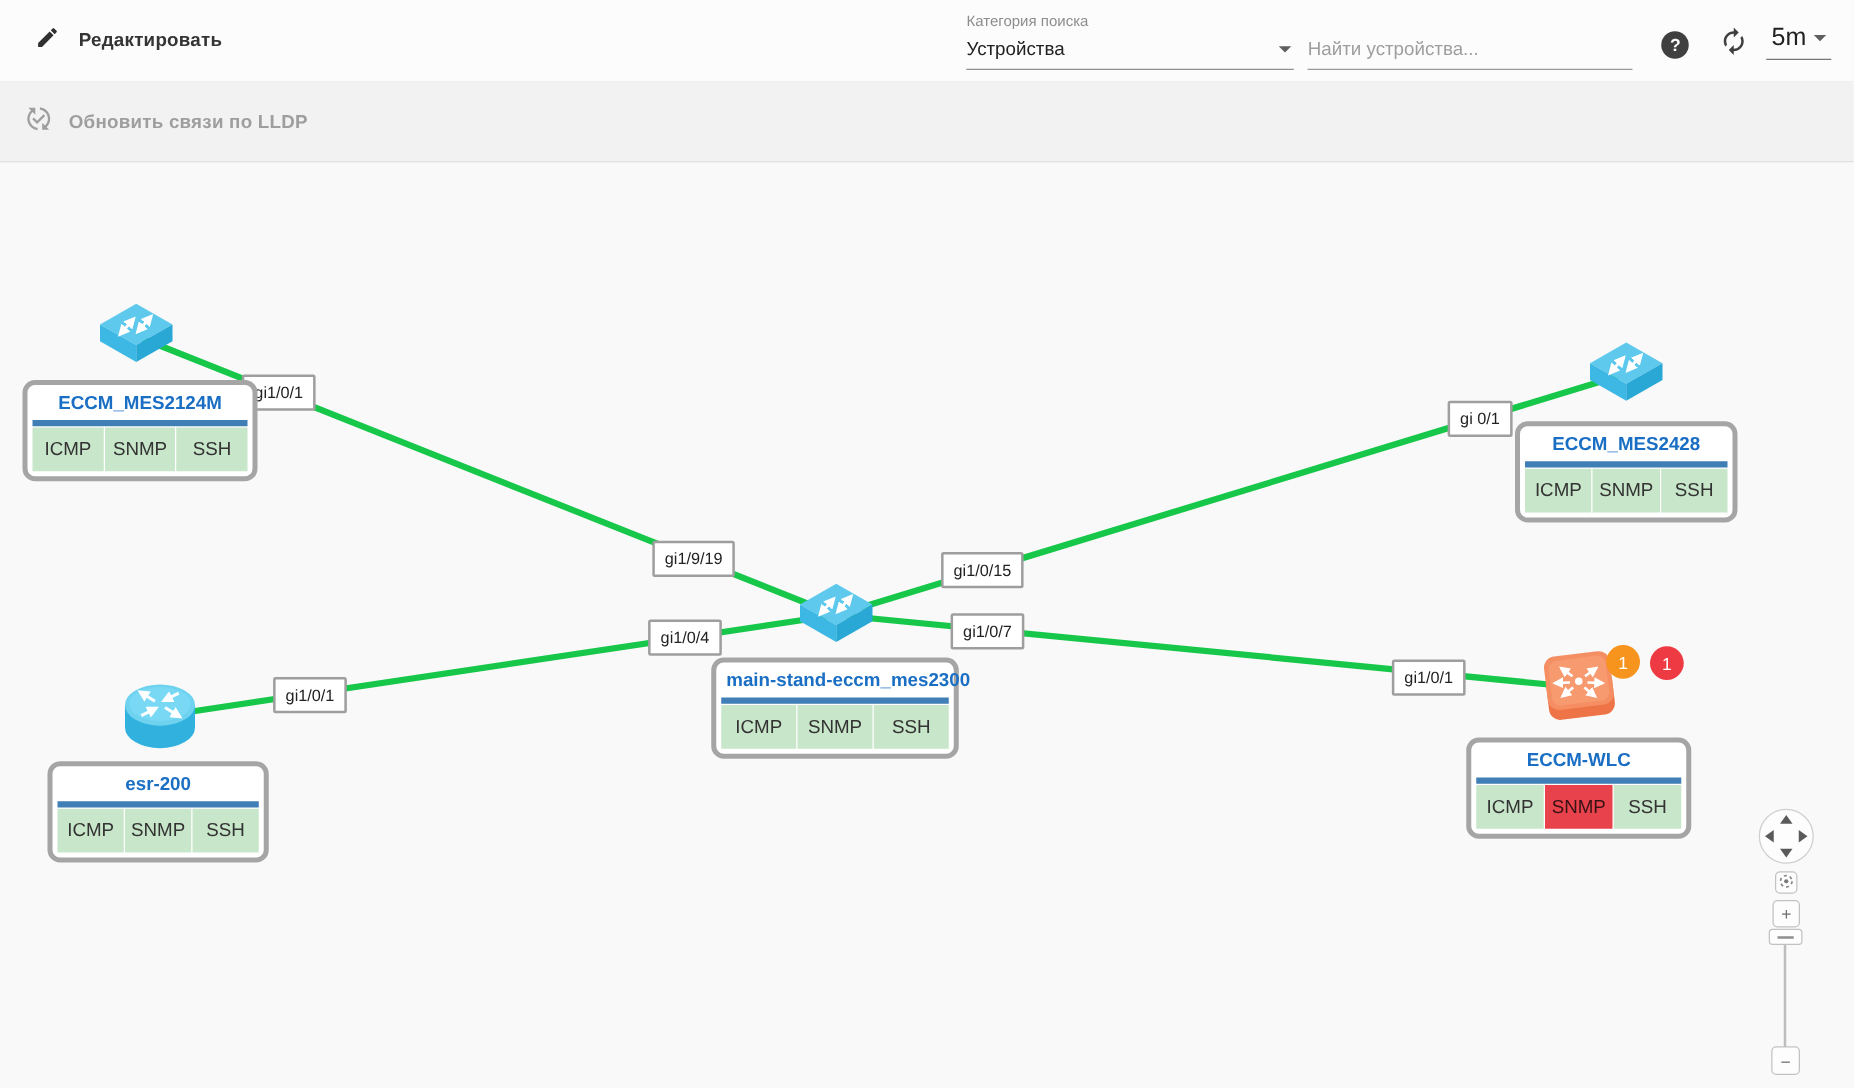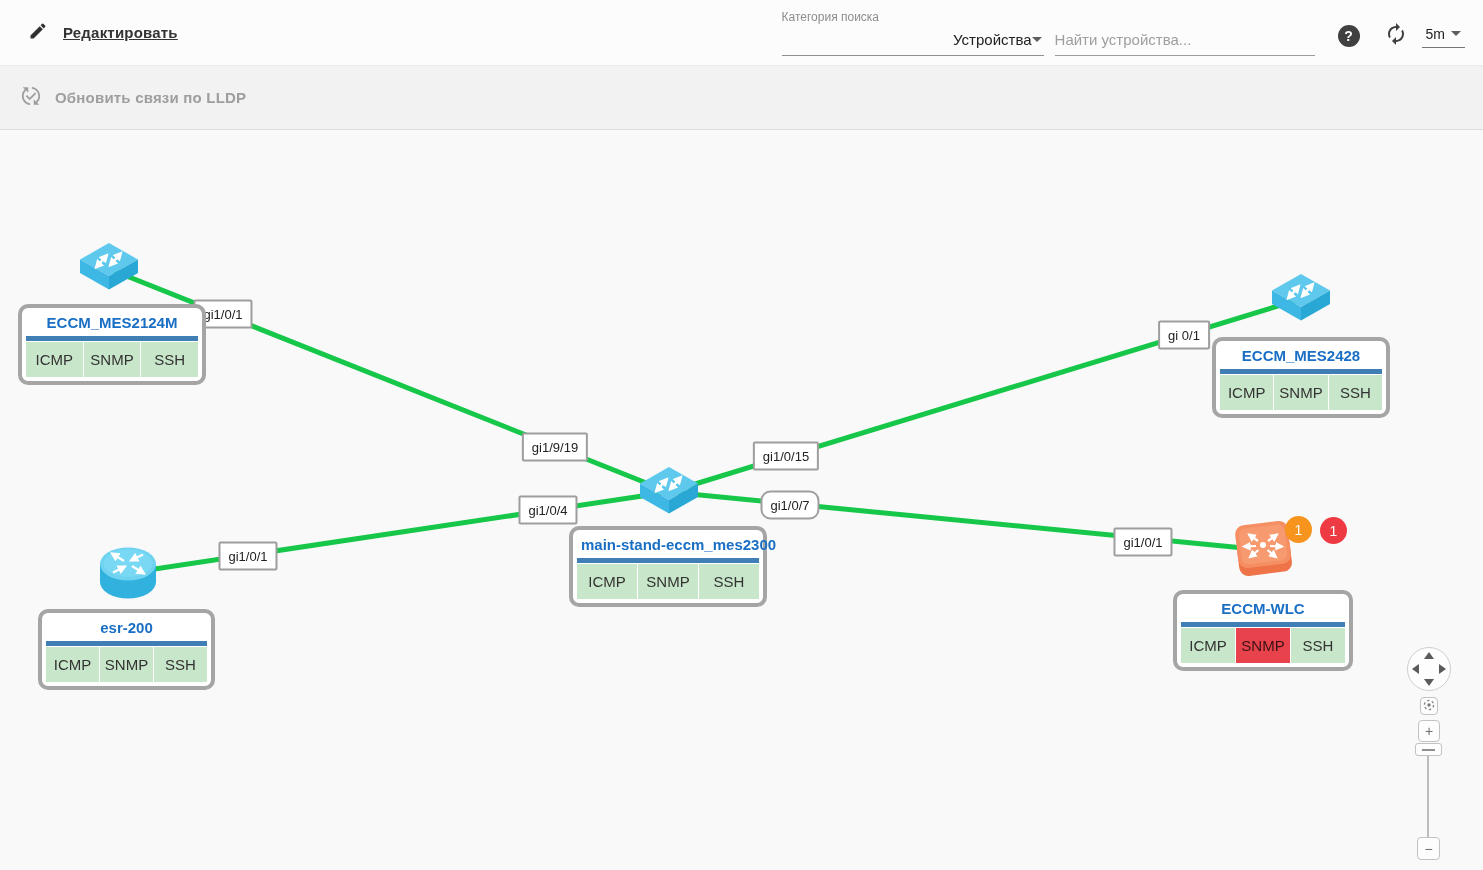--- a/index.html
+++ b/index.html
@@ -11,50 +11,50 @@
   }
   .app { width:1483px; height:870px; display:flex; flex-direction:column; }
 
   
   .toolbar {
     height:66px; background:#fcfcfc; border-bottom:1px solid #ececec;
     display:flex; align-items:center; padding:0 16px; flex-shrink:0;
   }
   .edit-btn { display:flex; align-items:center; gap:15px; padding:8px 12px; cursor:pointer; }
   .edit-btn svg { width:20px; height:20px; }
-  .edit-label { font-size:15px; font-weight:bold; color:#343434; letter-spacing:.2px;text-decoration:underline; }
+  .edit-label { font-size:15px; font-weight:bold; color:#343434; letter-spacing:.2px; }
 
   .toolbar-right { margin-left:auto; display:flex; align-items:flex-end; }
   .category-field { width:262px; margin-right:11px; display:flex; flex-direction:column; }
   .category-label { font-size:12px; color:#8d8d8d; margin-bottom:7px; }
   .category-value-row {
     display:flex; align-items:center; border-bottom:1px solid #8f8f8f; padding-bottom:7px;
   }
-  .category-value { font-size:15px; color:#212121; flex:1;text-align:right; }
+  .category-value { font-size:15px; color:#212121; flex:1; }
   .caret { width:0; height:0; border-left:5px solid transparent; border-right:5px solid transparent;
     border-top:5px solid #5f5f5f; margin-right:2px; }
   .search-field { width:260px; display:flex; flex-direction:column; }
   .search-field input {
     border:none; outline:none; background:transparent; font-family:inherit;
     font-size:15px; color:#212121; border-bottom:1px solid #9b9b9b; padding:0 0 7px 0;
   }
   .search-field input::placeholder { color:#9e9e9e; opacity:1; }
 
   .help-btn {
     width:22px; height:22px; border-radius:50%; background:#404040; color:#fcfcfc;
     display:flex; align-items:center; justify-content:center;
     font-size:14px; font-weight:bold; margin:0 0 9px 23px; cursor:pointer;
   }
   .refresh-btn { margin:0 0 6px 24px; cursor:pointer; }
   .refresh-btn svg { width:24px; height:24px; }
   .interval-select {
     display:flex; align-items:center; gap:6px; margin:0 2px 8px 14px;
     border-bottom:1px solid #757575; padding:0 2px 5px 4px; cursor:pointer;
   }
-  .interval-value { font-size:14px; color:#212121; }
+  .interval-value { font-size:20px; color:#212121; }
 
   
   .lldp-bar {
     height:64px; background:#f2f2f2; border-bottom:1px solid #dcdcdc;
     display:flex; align-items:center; padding:0 20px; flex-shrink:0;
   }
   .lldp-btn { display:flex; align-items:center; gap:13px; }
   .lldp-btn svg { width:22px; height:22px; }
   .lldp-label { font-size:15px; font-weight:bold; color:#9e9e9e; letter-spacing:.2px; }
 
@@ -267,21 +267,21 @@
     <div class="count-badge critical" style="left:1320px; top:387px;">
       <span>1</span>
     </div>
 
     <div class="port-label" style="left:223px; top:184px;">gi1/0/1</div>
     <div class="port-label" style="left:555px; top:317px;">gi1/9/19</div>
     <div class="port-label" style="left:248px; top:426px;">gi1/0/1</div>
     <div class="port-label" style="left:548px; top:380px;">gi1/0/4</div>
     <div class="port-label" style="left:786px; top:326px;">gi1/0/15</div>
     <div class="port-label" style="left:1184px; top:205px;">gi 0/1</div>
-    <div class="port-label" style="left:790px; top:375px;border-radius:10px;">gi1/0/7</div>
+    <div class="port-label" style="left:790px; top:375px;">gi1/0/7</div>
     <div class="port-label" style="left:1143px; top:412px;">gi1/0/1</div>
 
     <div class="node-card" style="left:18px; top:174px; width:188px;">
       <div class="node-title">ECCM_MES2124M</div>
       <div class="title-bar"></div>
       <div class="checks">
         <div class="check">ICMP</div>
         <div class="check">SNMP</div>
         <div class="check">SSH</div>
       </div>

